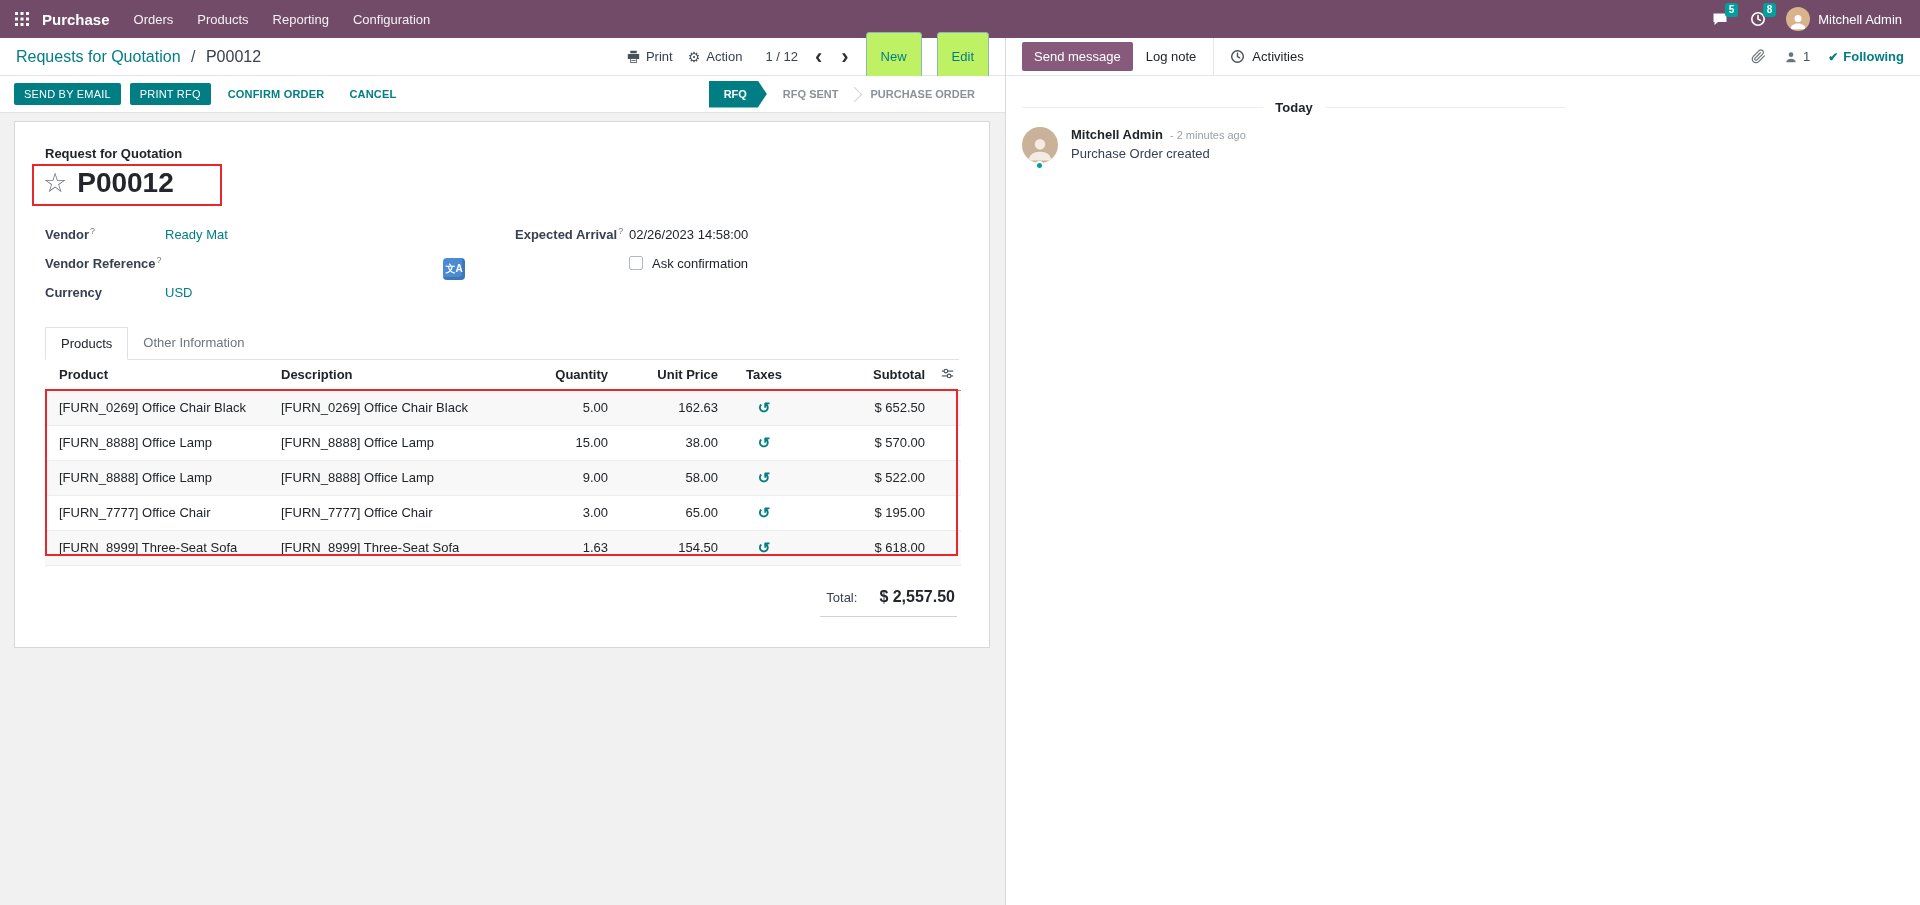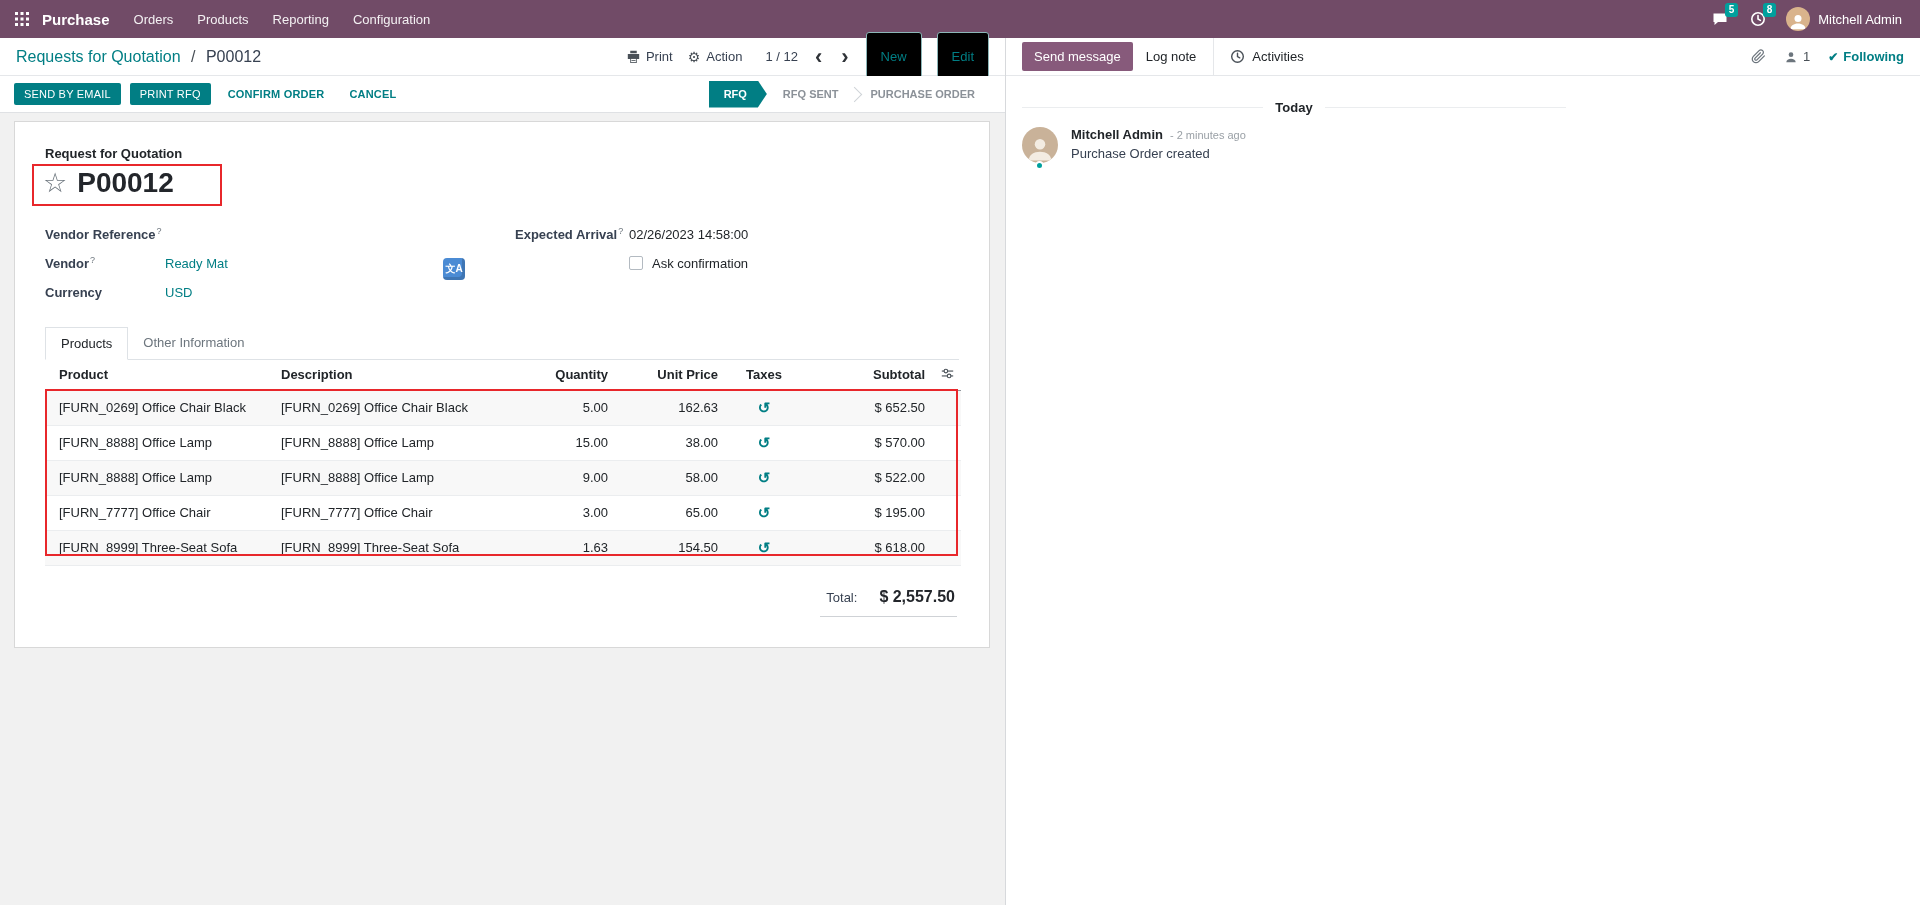--- a/index.html
+++ b/index.html
@@ -34,21 +34,21 @@
   .control-panel { height:38px; background:#fff; border-bottom:1px solid #e5e7ea; display:flex; align-items:center; justify-content:space-between; padding:0 16px; }
   .breadcrumb { font-size:16px; white-space:nowrap; }
   .bc-parent { color:#017E84; cursor:pointer; }
   .bc-sep { color:#495057; margin:0 6px; }
   .bc-current { color:#374151; }
   .cp-right { display:flex; align-items:center; gap:15px; }
   .cp-link { display:flex; align-items:center; gap:6px; color:#374151; font-size:13px; cursor:pointer; }
   .gear-glyph { font-size:14px; line-height:1; color:#495057; }
   .pager-val { font-size:13px; color:#374151; cursor:pointer; margin-left:8px; }
   .pager-btn { font-size:22px; font-weight:bold; color:#2f3338; line-height:1; cursor:pointer; padding:0 2px; }
-  .btn-outline { border:1px solid #8cb6b8; color:#017E84; background:#000000; padding:16px 14px; border-radius:3px; font-size:13px; cursor:pointer; }
+  .btn-outline { border:1px solid #8cb6b8; color:#017E84; background:#bef264; padding:16px 14px; border-radius:3px; font-size:13px; cursor:pointer; }
 
   
   .statusbar { height:37px; background:#fff; border-bottom:1px solid #dfe1e4; display:flex; align-items:center; justify-content:space-between; padding:0 14px; }
   .sb-left { display:flex; align-items:center; gap:9px; }
   .btn-primary { background:#017E84; color:#fff; border:none; padding:5px 10px; font-size:11px; font-weight:normal; border-radius:2px; cursor:pointer; letter-spacing:.2px; }
   .btn-flat { background:none; border:none; color:#017E84; font-size:11px; font-weight:bold; padding:5px 8px; cursor:pointer; letter-spacing:.2px; }
   .pipeline { display:flex; align-items:stretch; height:27px; }
   .stage { display:flex; align-items:center; font-size:11px; font-weight:bold; color:#8b9198; padding:0 16px; position:relative; cursor:pointer; white-space:nowrap; }
   .stage.active { background:#017E84; color:#fff; padding:0 20px 0 15px;
       clip-path:polygon(0 0, calc(100% - 9px) 0, 100% 50%, calc(100% - 9px) 100%, 0 100%); }
@@ -228,28 +228,28 @@
         <div class="sheet-label">Request for Quotation</div>
 
         <div class="title-box">
           <span class="star">☆</span>
           <span class="title">P00012</span>
         </div>
 
         <div class="form-fields">
           <div class="fcol-left">
             <div class="frow">
-              <span class="flabel"><span>Vendor Reference</span><sup class="help">?</sup></span>
-              <span class="fvalue"></span>
-            </div>
-            <div class="frow">
               <span class="flabel"><span>Vendor</span><sup class="help">?</sup></span>
               <span class="fvalue">
                   <span class="link">Ready Mat</span>
                 </span>
+            </div>
+            <div class="frow">
+              <span class="flabel"><span>Vendor Reference</span><sup class="help">?</sup></span>
+              <span class="fvalue"></span>
             </div>
             <div class="frow">
               <span class="flabel">Currency</span>
               <span class="fvalue">
                   <span class="link">USD</span>
                 </span>
             </div>
           </div>
           <div class="fcol-right">
             <div class="frow">

